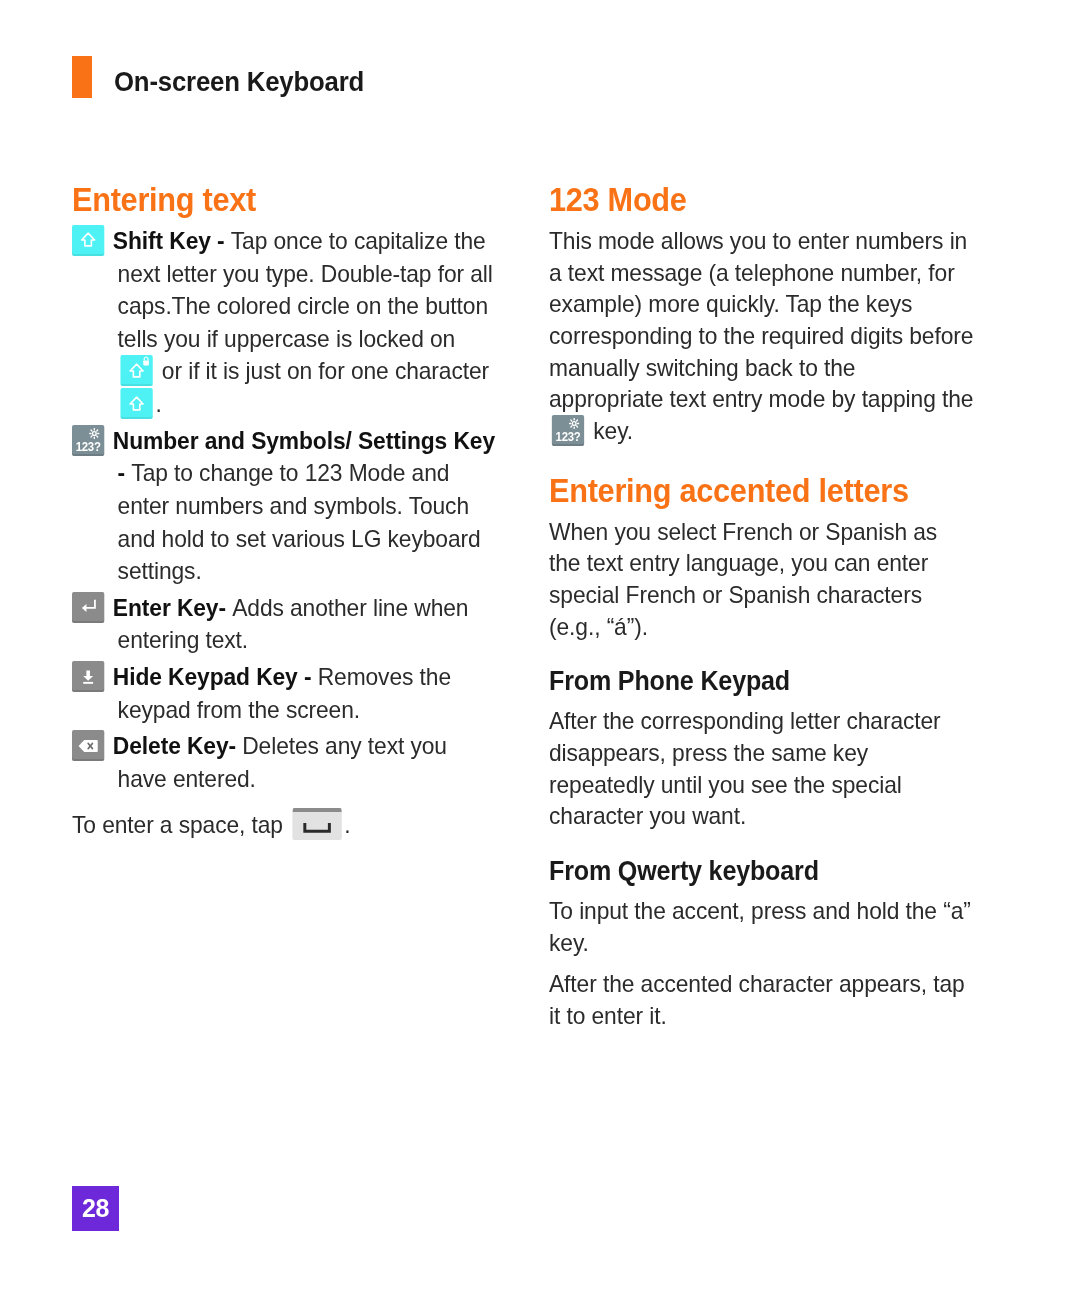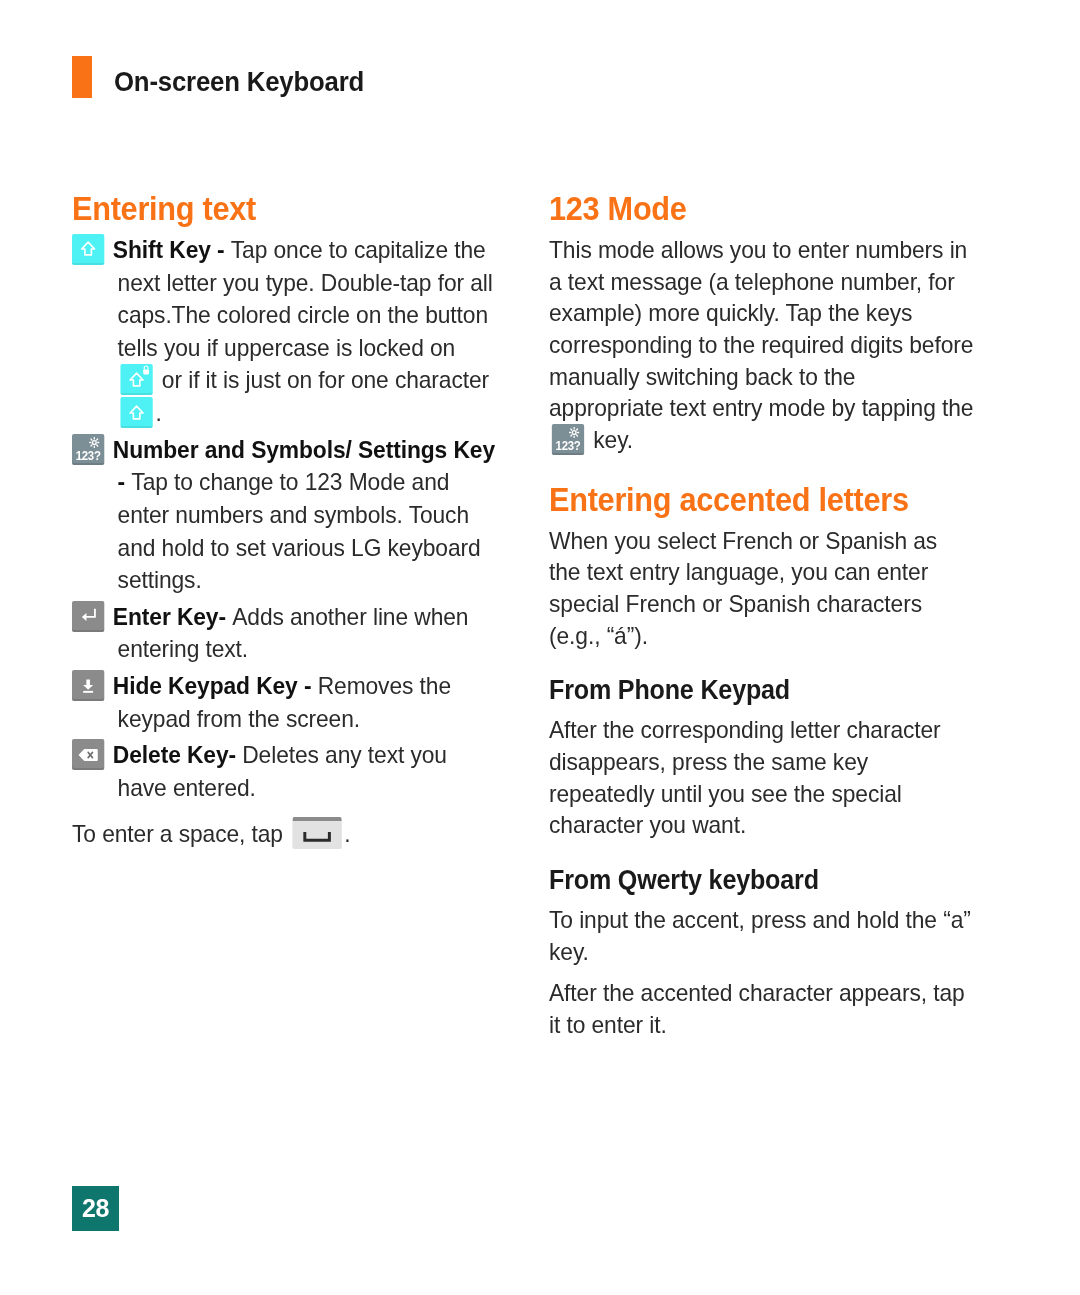--- a/index.html
+++ b/index.html
@@ -41,21 +41,20 @@
   }
 
   
   .columns {
     position: absolute;
     left: 72px;
     top: 182px;
     width: 936px;
     display: flex;
     gap: 30px;
-    margin-top: 9px;
   }
   .col {
     width: 447px;
   }
 
   h2.section {
     font-size: 33px;
     font-weight: bold;
     color: #f97316;
     margin: 0 0 6px 0;
@@ -169,21 +168,21 @@
     top: 1px;
   }
 
   
   .folio {
     position: absolute;
     left: 72px;
     top: 1186px;
     width: 47px;
     height: 45px;
-    background: #0f766e;
+    background: #6d28d9;
     color: #ffffff;
     font-size: 25px;
     font-weight: bold;
     display: flex;
     align-items: center;
     justify-content: center;
     letter-spacing: -0.5px;
   }
 </style>
 </head>

